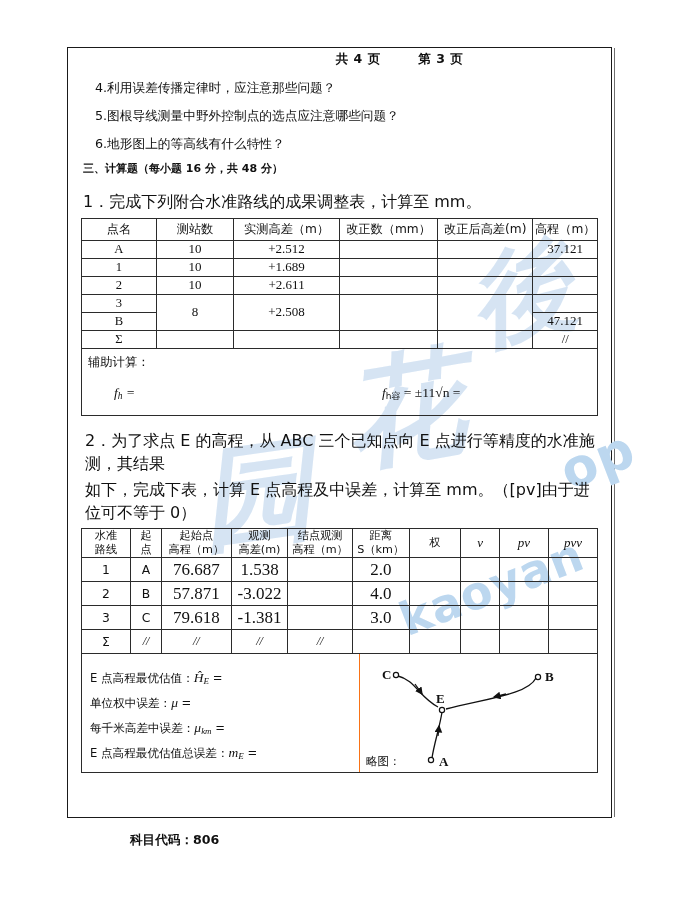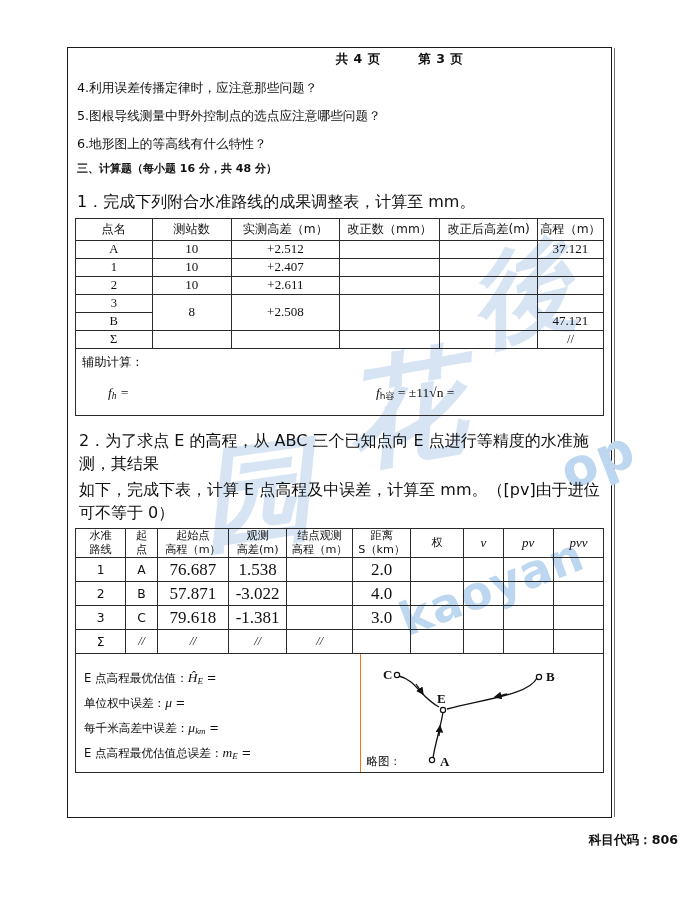--- a/index.html
+++ b/index.html
@@ -73,39 +73,39 @@
   .wm-l2 { left: 560px; top: 430px; font-size: 52px; }
 
   
   .sheet {
     position: absolute;
     left: 67px;
     top: 47px;
     width: 545px;
     height: 771px;
     box-sizing: border-box;
-    padding: 0 8px;
+    padding: 0 14px;
     z-index: 5;
   }
   .pager {
     text-align: center;
     font-family: "DejaVu Sans", sans-serif;
     font-weight: 700;
     font-size: 12.5px;
     letter-spacing: .5px;
     padding: 4px 0 0 0;
     margin-left: 120px;
   }
   .pager .gap { display: inline-block; width: 28px; }
 
   .qline {
     font-family: "DejaVu Sans", sans-serif;
     font-size: 12.7px;
     line-height: 1.35;
-    margin: 11px 0 0 2px;
+    margin: 11px 0 0 14px;
     white-space: nowrap;
   }
   .section-head {
     font-family: "DejaVu Sans", sans-serif;
     font-weight: 700;
     font-size: 11px;
     margin: 9px 0 0 2px;
   }
   .prob {
     font-family: "DejaVu Sans", sans-serif;
@@ -196,23 +196,23 @@
     position: absolute;
     left: 6px;
     bottom: 3px;
     font-family: "DejaVu Sans", sans-serif;
     font-size: 11.5px;
   }
   .sketch-svg { position: absolute; left: 0; top: 0; }
 
   .code {
     position: absolute;
-    left: 0; right: 12px;
+    left: 0; right: 0;
     top: 832px;
-    text-align: right;
+    text-align: left;
     font-family: "DejaVu Sans", sans-serif;
     font-weight: 700;
     font-size: 12.6px;
     margin-left: 130px;
     z-index: 6;
   }
 </style>
 </head>
 <body>
 
@@ -268,21 +268,21 @@
       <td rowspan="2"></td>
       <td rowspan="2"></td>
       <td class="num">37.121</td>
     </tr>
     <tr>
       <td rowspan="2" class="pname">1</td>
       <td rowspan="2"></td>
     </tr>
     <tr>
       <td rowspan="2" class="num">10</td>
-      <td rowspan="2" class="num">+2.407</td>
+      <td rowspan="2" class="num">+1.689</td>
       <td rowspan="2"></td>
       <td rowspan="2"></td>
     </tr>
     <tr>
       <td rowspan="2" class="pname">2</td>
       <td rowspan="2"></td>
     </tr>
     <tr>
       <td rowspan="2" class="num">10</td>
       <td rowspan="2" class="num">+2.611</td>

